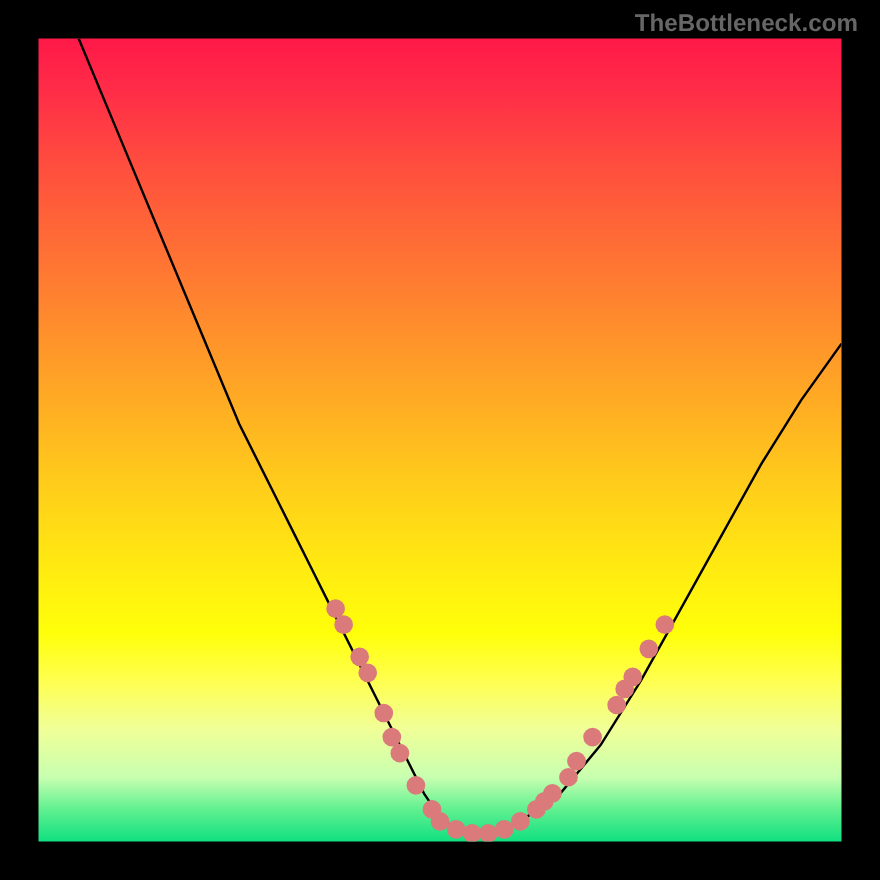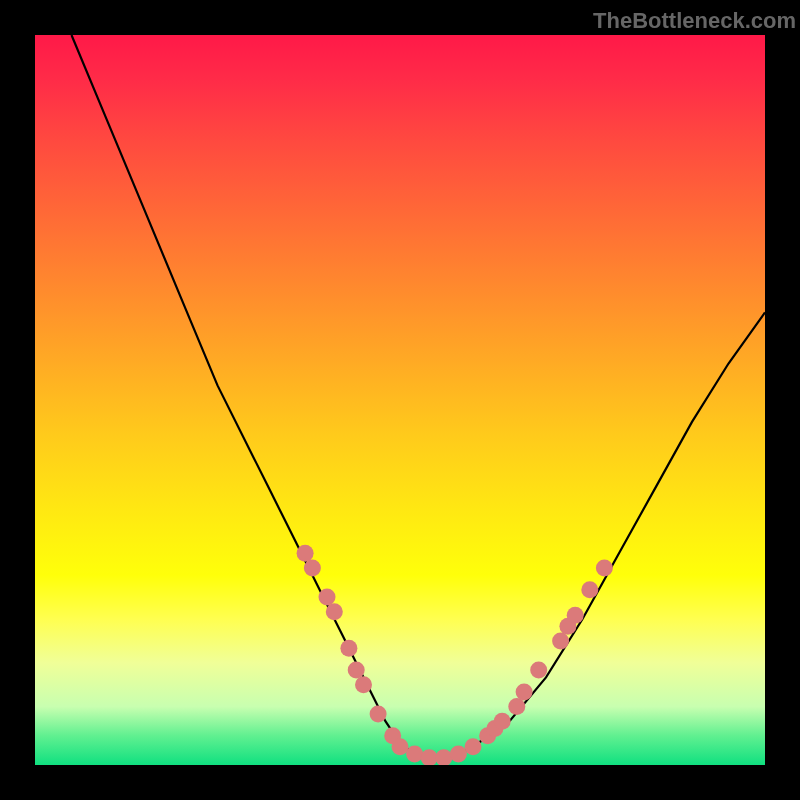--- a/index.html
+++ b/index.html
@@ -6,21 +6,21 @@
   html, body { width: 800px; height: 800px; overflow: hidden; background: #000; }
   .chart-container {
     width: 800px;
     height: 800px;
     position: relative;
     background: #000;
   }
   .watermark {
     position: absolute;
     top: 8px;
-    right: 4px;
+    right: 20px;
     font-family: Arial, sans-serif;
     font-size: 22px;
     font-weight: bold;
     color: #666666;
     z-index: 10;
   }
   .plot-area {
     position: absolute;
     left: 35px;
     top: 35px;

